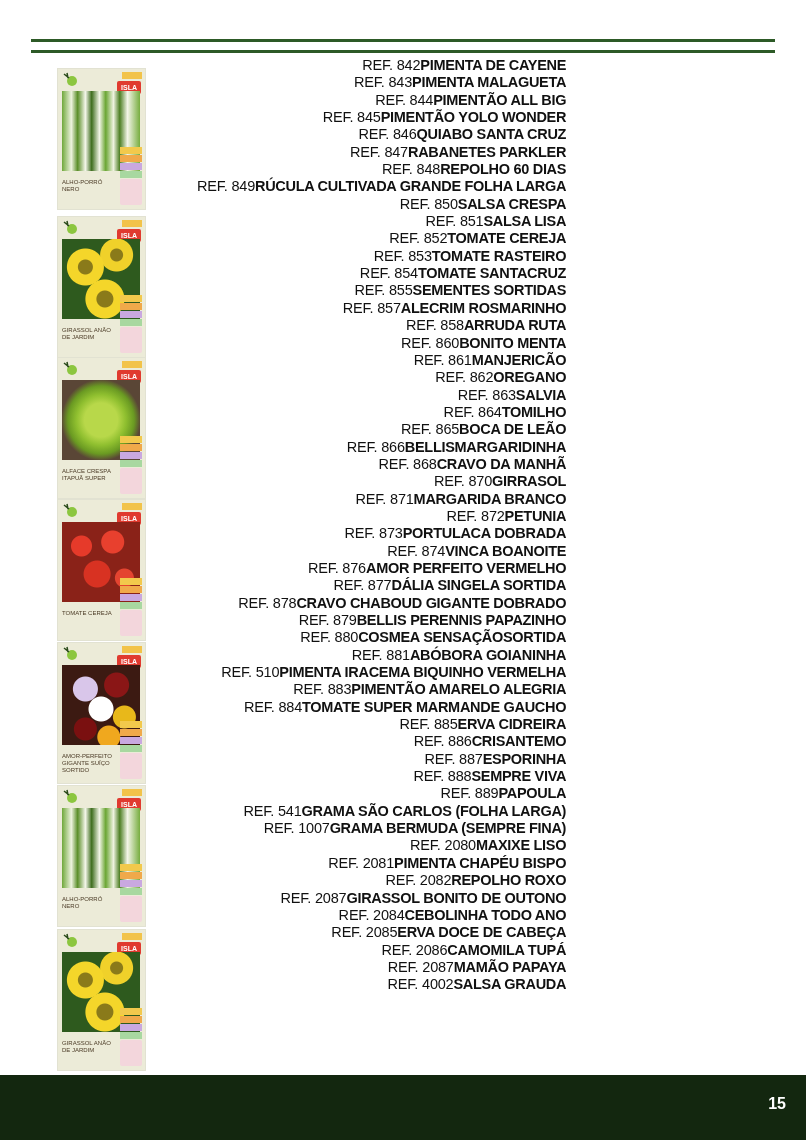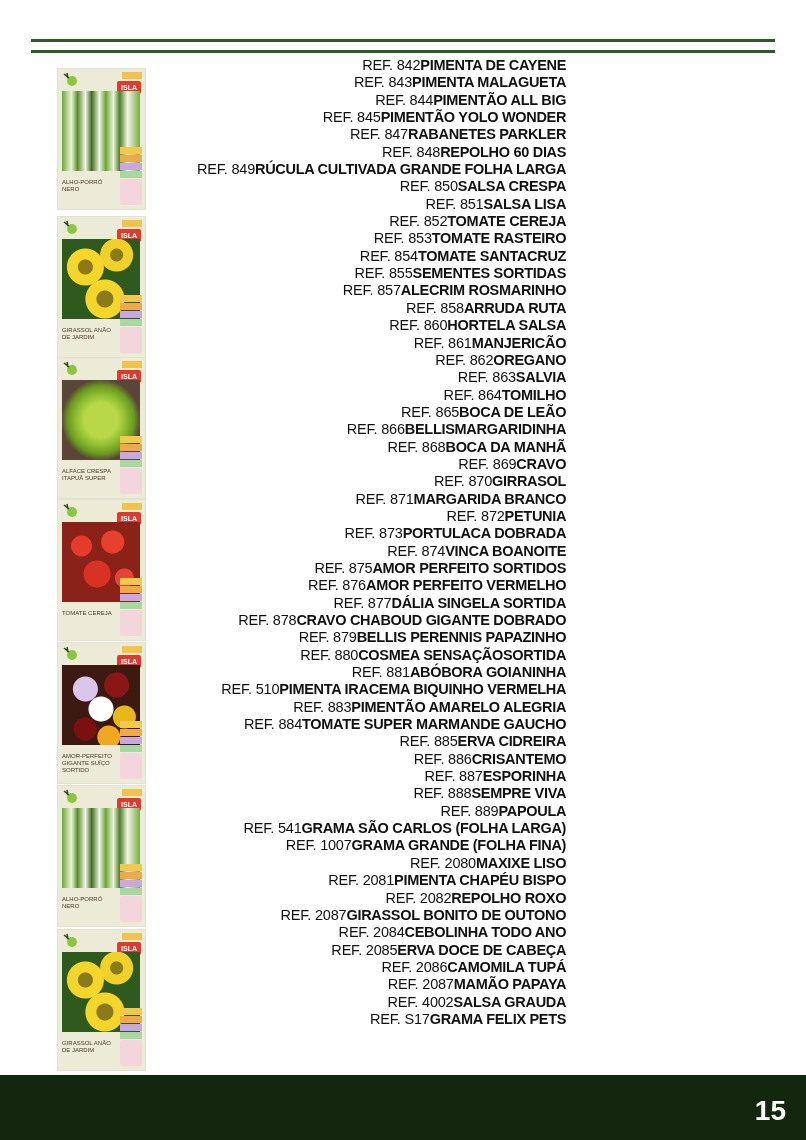--- a/index.html
+++ b/index.html
@@ -12,21 +12,21 @@
   .packet .leaf { position:absolute; left:4px; top:3px; width:16px; height:14px; }
   .packet .bands { position:absolute; right:3px; top:78px; width:22px; }
   .packet .bands div { height:7px; margin-bottom:1px; }
   .packet .ptitle { position:absolute; left:4px; top:110px; width:56px; font-size:6px; line-height:7px; color:#4a3a25; font-family:"Liberation Sans Narrow","Liberation Sans", sans-serif; text-transform:uppercase; }
   .packet .seal { position:absolute; right:3px; top:110px; width:22px; height:26px; background:#f3d6dc; border-radius:2px; }
   .list { position:absolute; left:169px; top:57px;text-align:right; }
   .row { height:17.35px; line-height:17.35px; white-space:nowrap; font-size:14.5px; color:#111; }
   .row .ref { display:inline-block; width:86px; letter-spacing:-0.2px; }
   .row .name { font-weight:bold; letter-spacing:-0.3px; }
   .footer { position:absolute; left:0; top:1075px; width:806px; height:65px; background:#13270f; }
-  .footer .page { position:absolute; right:20px; top:20px; color:#ffffff; font-size:28px; font-weight:bold; }
+  .footer .page { position:absolute; right:20px; top:20px; color:#ffffff; font-size:16px; font-weight:bold; }
 </style>
 </head>
 <body>
 
 <div class="rule" style="top:39px;"></div>
 <div class="rule" style="top:50px;"></div>
 
 <div id="packets">
     <div class="packet" style="top: 68px;">
       <svg class="leaf" viewBox="0 0 16 14">
@@ -147,69 +147,67 @@
       <div class="ptitle">Girassol Anão de Jardim</div>
       <div class="seal"></div>
     </div>
   </div>
 
 <div class="list" id="list">
     <div class="row"><span class="ref">REF. 842</span><span class="name">PIMENTA DE CAYENE</span></div>
     <div class="row"><span class="ref">REF. 843</span><span class="name">PIMENTA MALAGUETA</span></div>
     <div class="row"><span class="ref">REF. 844</span><span class="name">PIMENTÃO ALL BIG</span></div>
     <div class="row"><span class="ref">REF. 845</span><span class="name">PIMENTÃO YOLO WONDER</span></div>
+    <div class="row"><span class="ref">REF. 846</span><span class="name">QUIABO SANTA CRUZ</span></div>
     <div class="row"><span class="ref">REF. 847</span><span class="name">RABANETES PARKLER</span></div>
     <div class="row"><span class="ref">REF. 848</span><span class="name">REPOLHO 60 DIAS</span></div>
     <div class="row"><span class="ref">REF. 849</span><span class="name">RÚCULA CULTIVADA GRANDE FOLHA LARGA</span></div>
     <div class="row"><span class="ref">REF. 850</span><span class="name">SALSA CRESPA</span></div>
     <div class="row"><span class="ref">REF. 851</span><span class="name">SALSA LISA</span></div>
     <div class="row"><span class="ref">REF. 852</span><span class="name">TOMATE CEREJA</span></div>
     <div class="row"><span class="ref">REF. 853</span><span class="name">TOMATE RASTEIRO</span></div>
     <div class="row"><span class="ref">REF. 854</span><span class="name">TOMATE SANTACRUZ</span></div>
     <div class="row"><span class="ref">REF. 855</span><span class="name">SEMENTES SORTIDAS</span></div>
     <div class="row"><span class="ref">REF. 857</span><span class="name">ALECRIM ROSMARINHO</span></div>
     <div class="row"><span class="ref">REF. 858</span><span class="name">ARRUDA RUTA</span></div>
-    <div class="row"><span class="ref">REF. 860</span><span class="name">HORTELA SALSA</span></div>
+    <div class="row"><span class="ref">REF. 860</span><span class="name">BONITO MENTA</span></div>
     <div class="row"><span class="ref">REF. 861</span><span class="name">MANJERICÃO</span></div>
     <div class="row"><span class="ref">REF. 862</span><span class="name">OREGANO</span></div>
     <div class="row"><span class="ref">REF. 863</span><span class="name">SALVIA</span></div>
     <div class="row"><span class="ref">REF. 864</span><span class="name">TOMILHO</span></div>
     <div class="row"><span class="ref">REF. 865</span><span class="name">BOCA DE LEÃO</span></div>
     <div class="row"><span class="ref">REF. 866</span><span class="name">BELLISMARGARIDINHA</span></div>
-    <div class="row"><span class="ref">REF. 868</span><span class="name">BOCA DA MANHÃ</span></div>
-    <div class="row"><span class="ref">REF. 869</span><span class="name">CRAVO</span></div>
+    <div class="row"><span class="ref">REF. 868</span><span class="name">CRAVO DA MANHÃ</span></div>
     <div class="row"><span class="ref">REF. 870</span><span class="name">GIRRASOL</span></div>
     <div class="row"><span class="ref">REF. 871</span><span class="name">MARGARIDA BRANCO</span></div>
     <div class="row"><span class="ref">REF. 872</span><span class="name">PETUNIA</span></div>
     <div class="row"><span class="ref">REF. 873</span><span class="name">PORTULACA DOBRADA</span></div>
     <div class="row"><span class="ref">REF. 874</span><span class="name">VINCA BOANOITE</span></div>
-    <div class="row"><span class="ref">REF. 875</span><span class="name">AMOR PERFEITO SORTIDOS</span></div>
     <div class="row"><span class="ref">REF. 876</span><span class="name">AMOR PERFEITO VERMELHO</span></div>
     <div class="row"><span class="ref">REF. 877</span><span class="name">DÁLIA SINGELA SORTIDA</span></div>
     <div class="row"><span class="ref">REF. 878</span><span class="name">CRAVO CHABOUD GIGANTE DOBRADO</span></div>
     <div class="row"><span class="ref">REF. 879</span><span class="name">BELLIS PERENNIS PAPAZINHO</span></div>
     <div class="row"><span class="ref">REF. 880</span><span class="name">COSMEA SENSAÇÃOSORTIDA</span></div>
     <div class="row"><span class="ref">REF. 881</span><span class="name">ABÓBORA GOIANINHA</span></div>
     <div class="row"><span class="ref">REF. 510</span><span class="name">PIMENTA IRACEMA BIQUINHO VERMELHA</span></div>
     <div class="row"><span class="ref">REF. 883</span><span class="name">PIMENTÃO AMARELO ALEGRIA</span></div>
     <div class="row"><span class="ref">REF. 884</span><span class="name">TOMATE SUPER MARMANDE GAUCHO</span></div>
     <div class="row"><span class="ref">REF. 885</span><span class="name">ERVA CIDREIRA</span></div>
     <div class="row"><span class="ref">REF. 886</span><span class="name">CRISANTEMO</span></div>
     <div class="row"><span class="ref">REF. 887</span><span class="name">ESPORINHA</span></div>
     <div class="row"><span class="ref">REF. 888</span><span class="name">SEMPRE VIVA</span></div>
     <div class="row"><span class="ref">REF. 889</span><span class="name">PAPOULA</span></div>
     <div class="row"><span class="ref">REF. 541</span><span class="name">GRAMA SÃO CARLOS (FOLHA LARGA)</span></div>
-    <div class="row"><span class="ref">REF. 1007</span><span class="name">GRAMA GRANDE (FOLHA FINA)</span></div>
+    <div class="row"><span class="ref">REF. 1007</span><span class="name">GRAMA BERMUDA (SEMPRE FINA)</span></div>
     <div class="row"><span class="ref">REF. 2080</span><span class="name">MAXIXE LISO</span></div>
     <div class="row"><span class="ref">REF. 2081</span><span class="name">PIMENTA CHAPÉU BISPO</span></div>
     <div class="row"><span class="ref">REF. 2082</span><span class="name">REPOLHO ROXO</span></div>
     <div class="row"><span class="ref">REF. 2087</span><span class="name">GIRASSOL BONITO DE OUTONO</span></div>
     <div class="row"><span class="ref">REF. 2084</span><span class="name">CEBOLINHA TODO ANO</span></div>
     <div class="row"><span class="ref">REF. 2085</span><span class="name">ERVA DOCE DE CABEÇA</span></div>
     <div class="row"><span class="ref">REF. 2086</span><span class="name">CAMOMILA TUPÁ</span></div>
     <div class="row"><span class="ref">REF. 2087</span><span class="name">MAMÃO PAPAYA</span></div>
     <div class="row"><span class="ref">REF. 4002</span><span class="name">SALSA GRAUDA</span></div>
-    <div class="row"><span class="ref">REF. S17</span><span class="name">GRAMA FELIX PETS</span></div>
   </div>
 
 <div class="footer">
   <span class="page">15</span>
 </div>
 
 </body></html>

